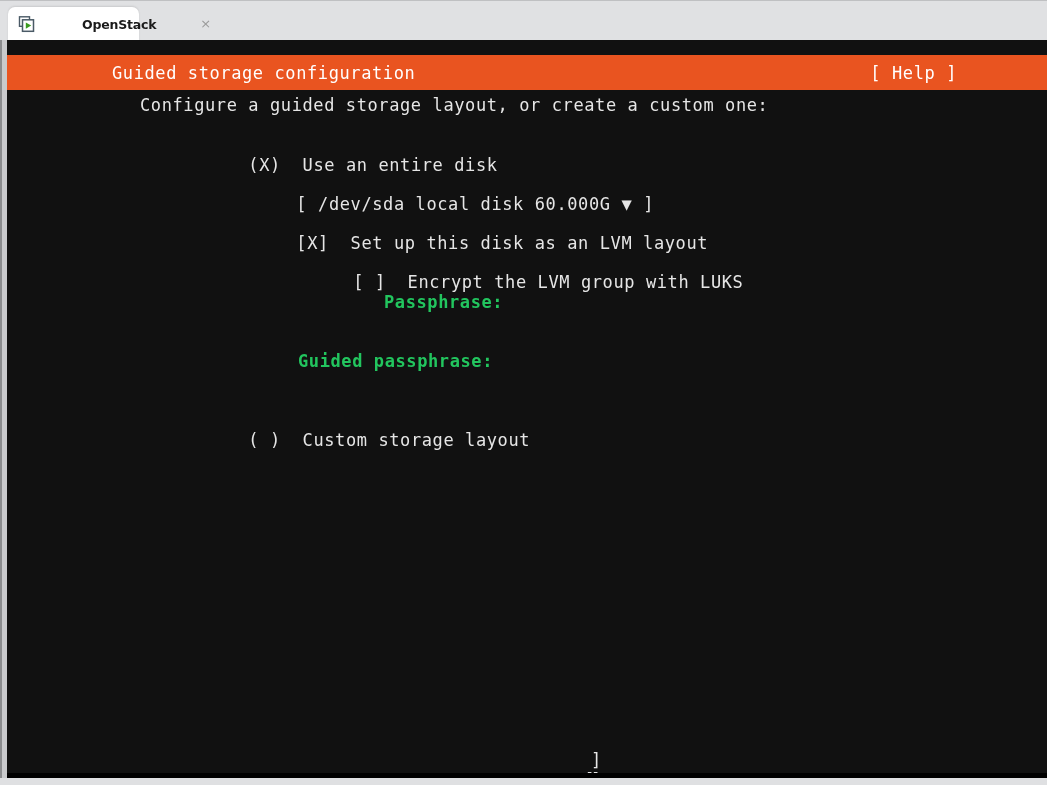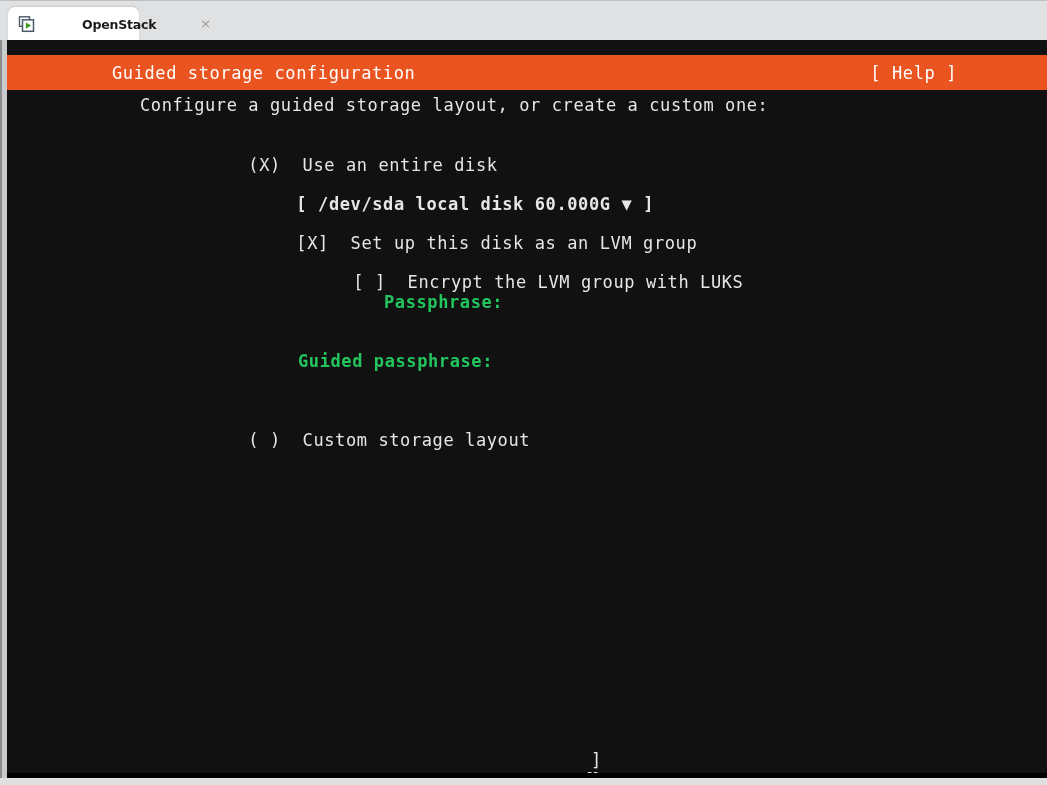--- a/index.html
+++ b/index.html
@@ -211,26 +211,26 @@
       </div>
 
       <div id="term-body">
 
         <div class="term-row" style="left:110px; top:5px;">Configure a guided storage layout, or create a custom one:</div>
 
         <div class="term-row" style="left:110px; top:45px;text-align:center;">
           <span>(X)</span><span>  </span><span>Use an entire disk</span>
         </div>
 
-        <div class="term-row" style="left:158px; top:84px;font-weight:bold;">
+        <div class="term-row" style="left:158px; top:84px;">
           <span>[</span><span> </span><span>/dev/sda local disk 60.000G</span><span> </span><span>▼</span><span> </span><span>]</span>
         </div>
 
         <div class="term-row" style="left:158px; top:123px;">
-          <span>[X]</span><span>  </span><span>Set up this disk as an LVM group</span>
+          <span>[X]</span><span>  </span><span>Set up this disk as an LVM layout</span>
         </div>
 
         <div class="term-row" style="left:215px; top:162px;">
           <span>[ ]</span><span>  </span><span>Encrypt the LVM group with LUKS</span>
         </div>
 
         <div class="term-row dim" style="left:354px; top:202px;">Passphrase:</div>
 
         <div class="term-row dim" style="left:268px; top:261px;">Guided passphrase:</div>
 

